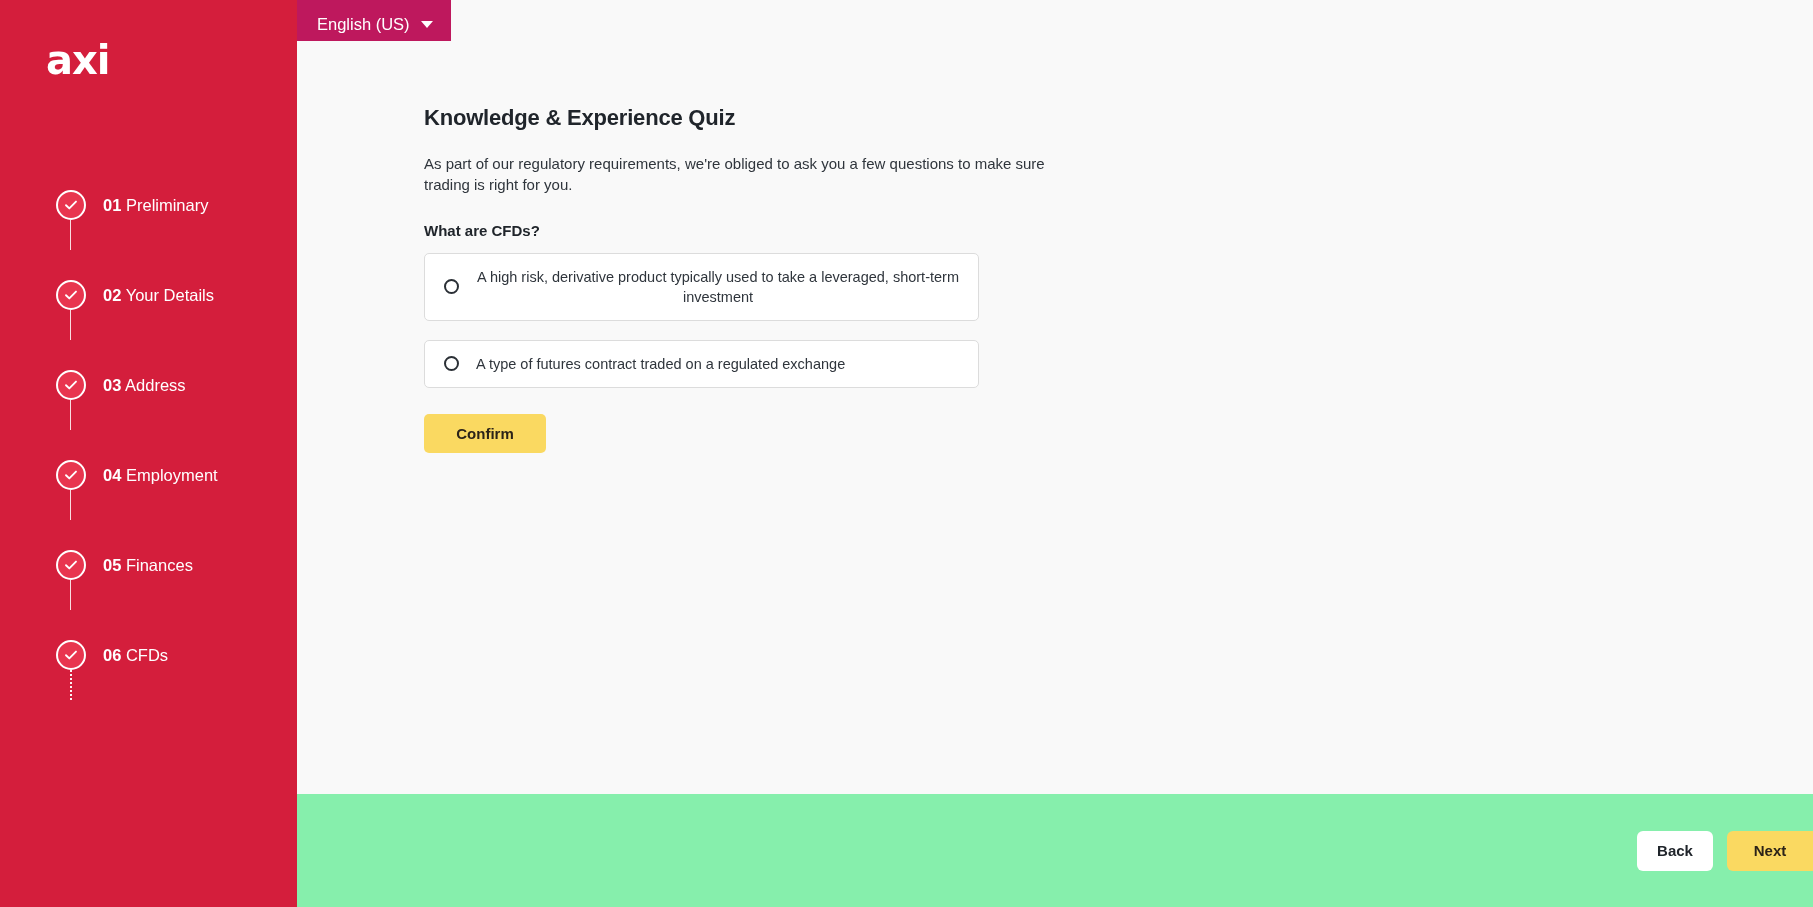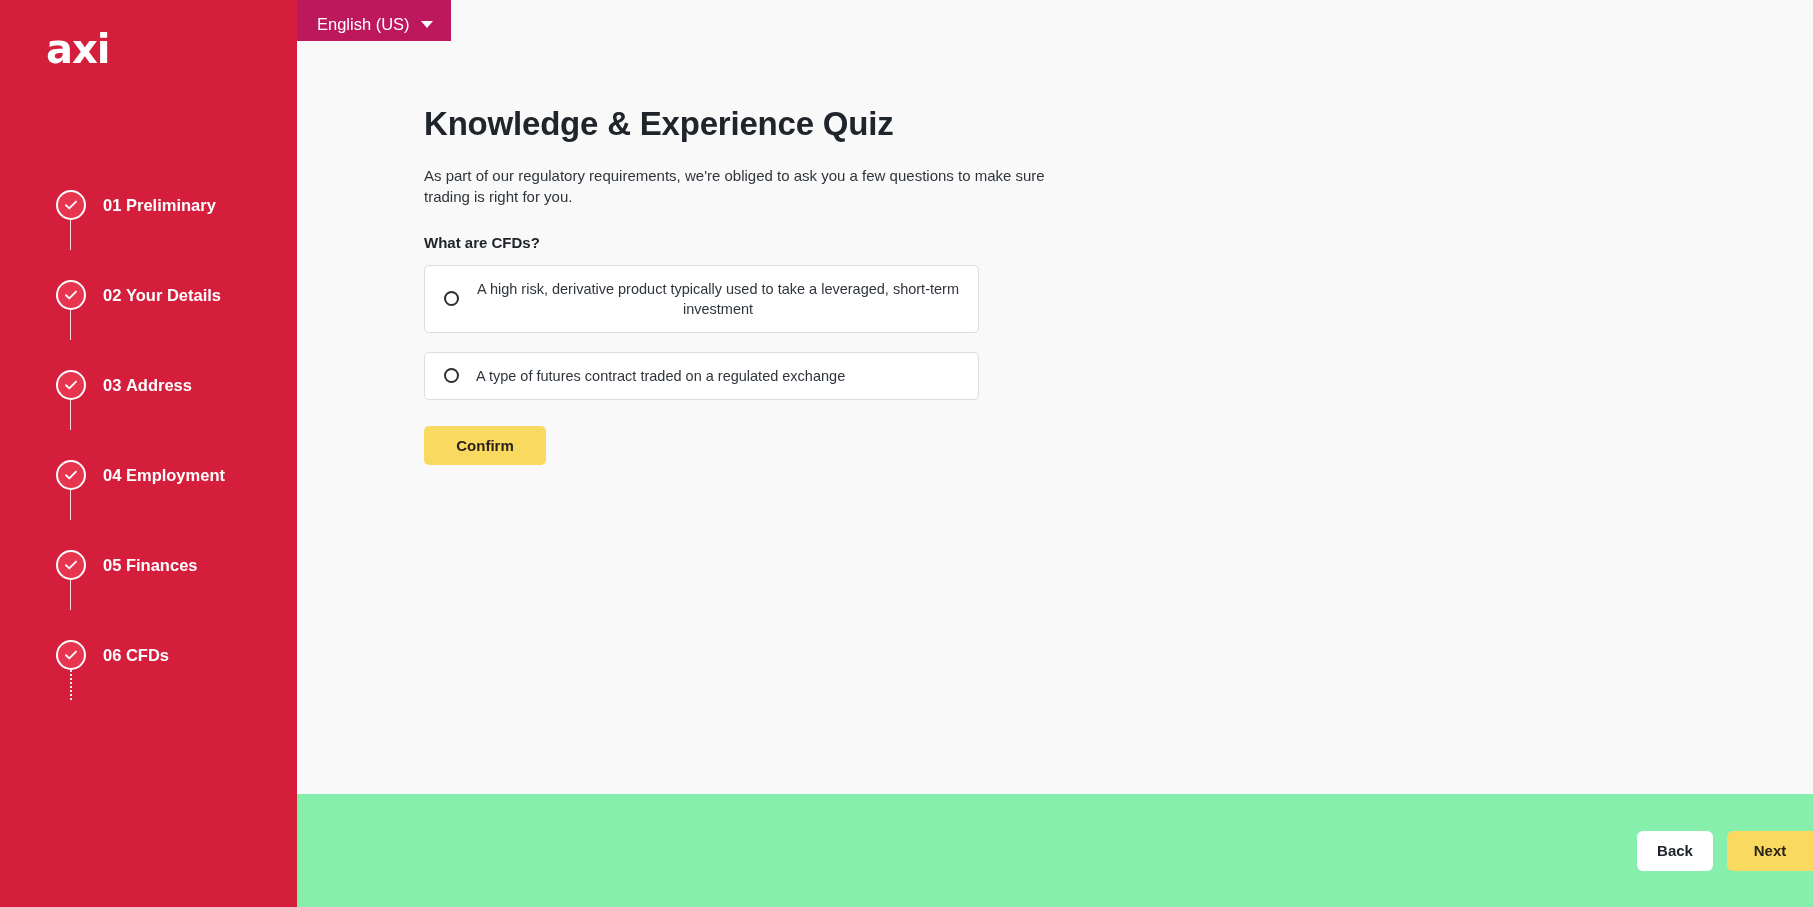--- a/index.html
+++ b/index.html
@@ -10,21 +10,21 @@
   }
   body { display: flex; background: #f9f9f9; }
 
   
   .sidebar {
     width: 297px; height: 907px; flex: 0 0 297px;
     background: #d41e3c;
     position: relative;
   }
   .logo {
-    position: absolute; left: 46px; top: 29px;
+    position: absolute; left: 46px; top: 40px;
     font-size: 40px; font-weight: 700; color: #ffffff;
     letter-spacing: -1px; line-height: 1;
     font-family: "DejaVu Sans", sans-serif;
   }
   .steps {
     position: absolute; left: 0; top: 160px;
     width: 100%;
   }
   .step {
     position: relative;
@@ -42,21 +42,21 @@
     z-index: 2;
   }
   .step-marker.pending { background: transparent; }
   .step-marker svg { width: 18px; height: 18px; display: block; }
   .step-label {
     margin-left: 17px;
     font-size: 16.5px; color: #ffffff;
     white-space: nowrap;
   }
   .step-label b { font-weight: 700; }
-  .step-label span { font-weight: 700; }
+  .step-label span { font-weight: 400; }
   
   .step::after {
     content: ""; position: absolute;
     left: 70px; top: 60px;
     width: 0; height: 30px;
     border-left: 1.5px solid rgba(255,255,255,0.85);
     z-index: 1;
   }
   .step.last::after { display: none; }
   .step.dotted-next::after {
@@ -87,21 +87,21 @@
     border-right: 6px solid transparent;
     border-top: 7px solid #ffffff;
   }
 
   .content {
     flex: 1;
     padding: 105px 0 0 127px;
     overflow: hidden;
   }
   .quiz-title {
-    font-size: 33px; font-weight: 700; color: #20252b;
+    font-size: 22px; font-weight: 700; color: #20252b;
     letter-spacing: -0.2px;
   }
   .quiz-desc {
     margin-top: 22px;
     font-size: 15px; line-height: 1.42; color: #2f353c;
     max-width: 625px;
   }
   .question {
     margin-top: 26px;
     font-size: 15px; font-weight: 700; color: #20252b;

